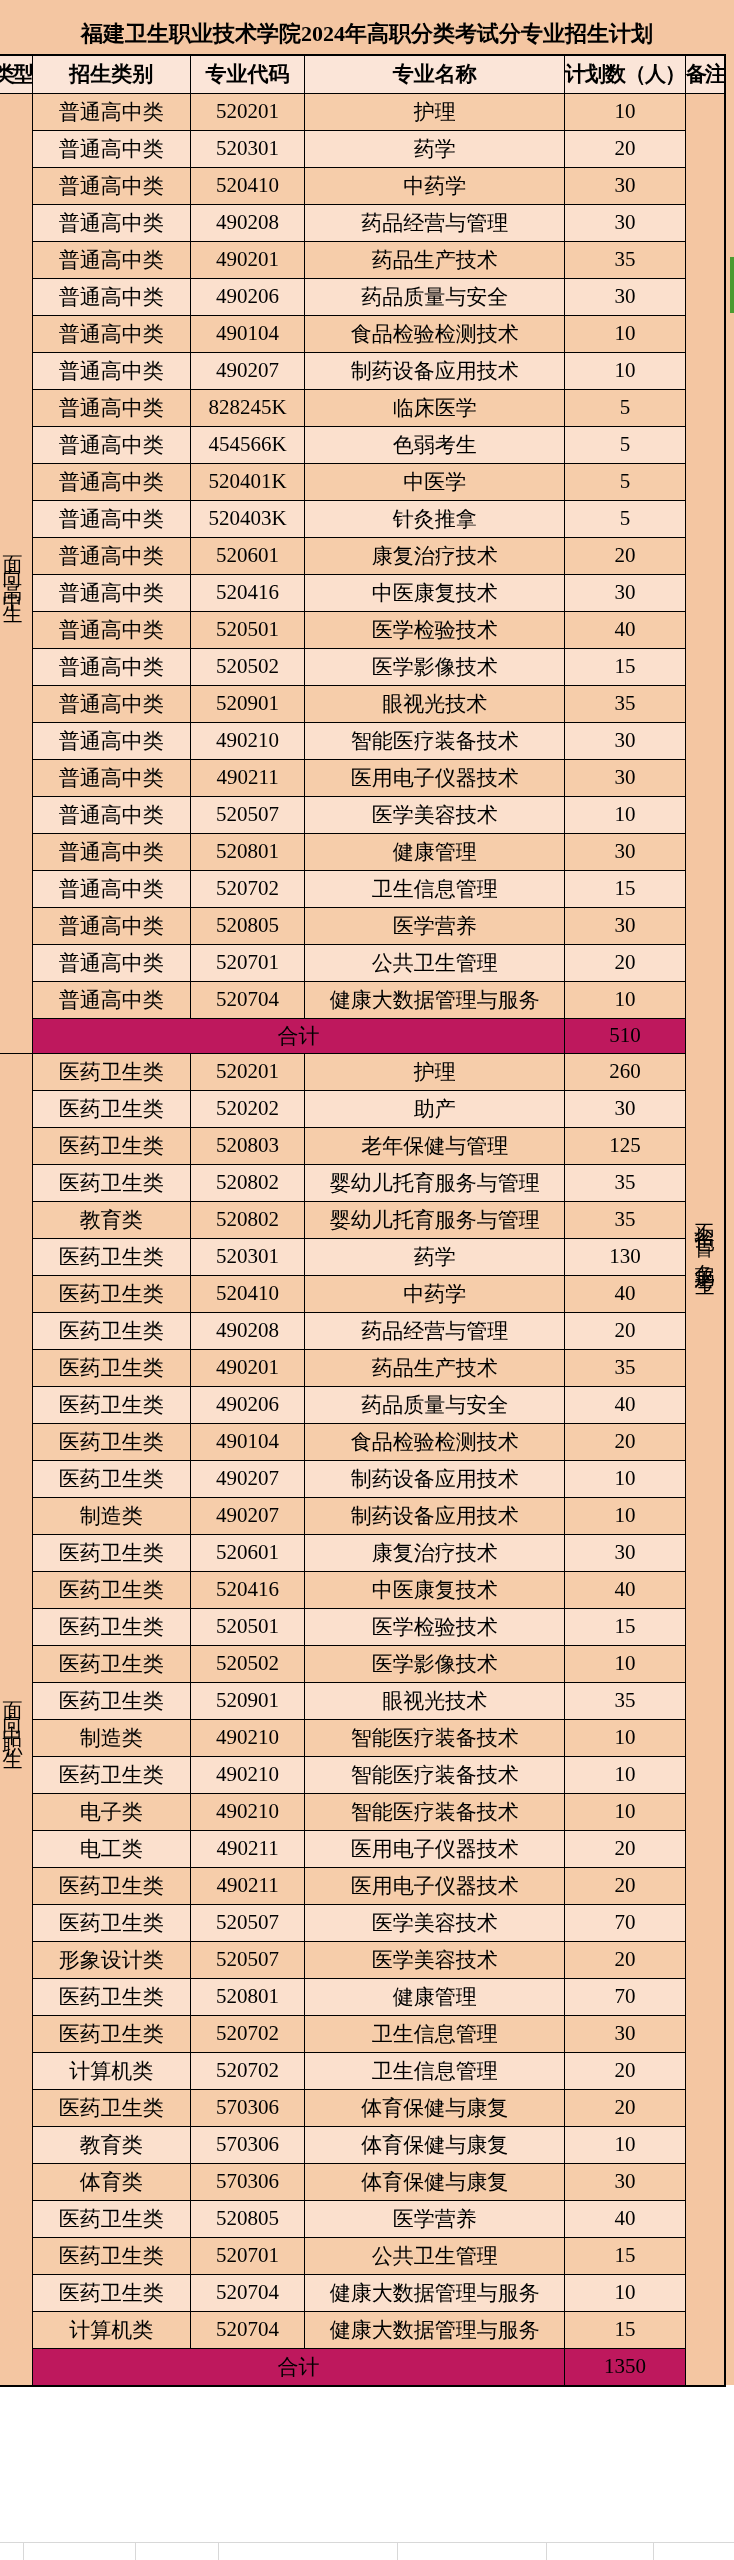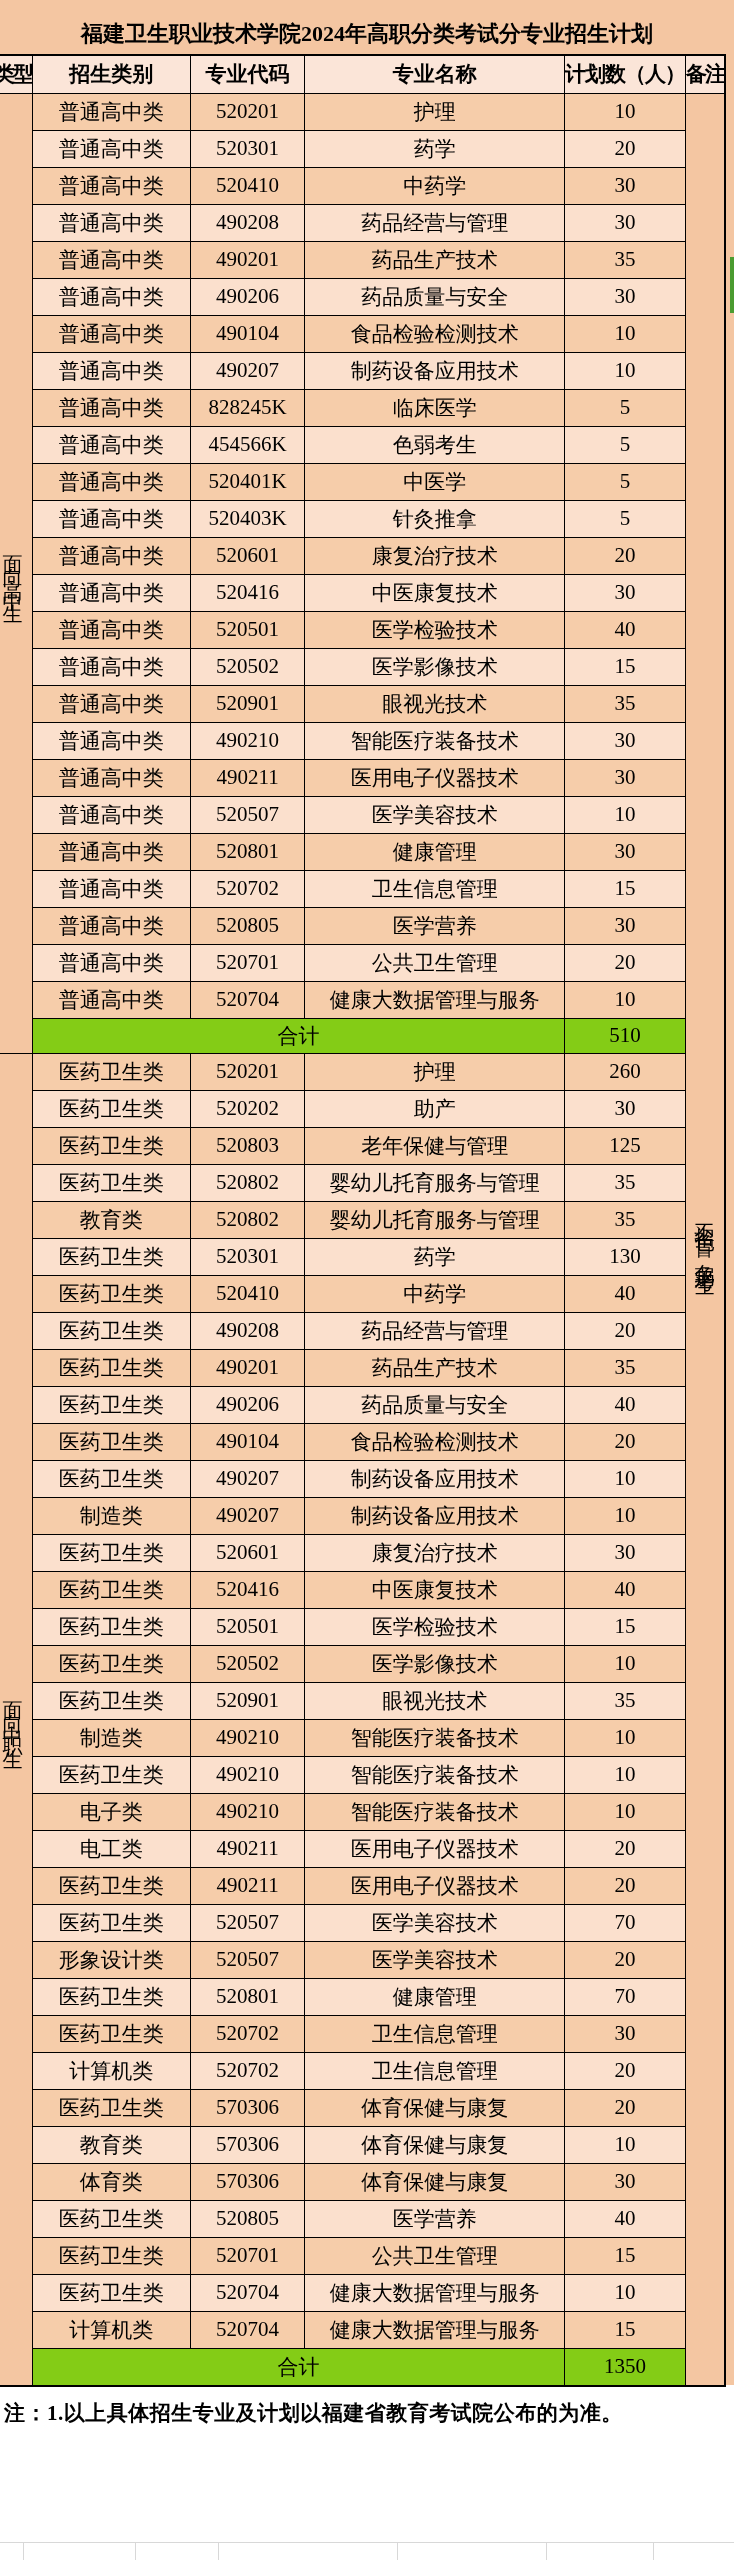--- a/index.html
+++ b/index.html
@@ -24,21 +24,21 @@
     border:1px solid #000;padding:0;text-align:center;vertical-align:middle;
     font-size:21px;overflow:hidden;white-space:nowrap;
   }
   table.plan thead tr{height:38px;}
   table.plan thead th{background:#fbe5d8;font-weight:bold;}
   th.th-type{font-size:20px;letter-spacing:-2px;}
   th.th-count{font-size:19px;letter-spacing:-1px;}
   th.th-note{font-size:19px;letter-spacing:-2px;}
   tr.r-dark td{background:#f6cdaa;}
   tr.r-light td{background:#fbe0cd;}
-  tr.r-total td{background:#84cc16;}
+  tr.r-total td{background:#be185d;}
   tr.r-total.t1{height:35px;}
   tr.r-total.t2{height:38px;}
   tbody tr{height:37px;}
   td.side-cell{background:#f4c6a2 !important;}
   .vtext{
     writing-mode:vertical-rl;display:inline-block;
     font-size:20px;letter-spacing:12px;line-height:20px;
   }
   .vtext.remark{letter-spacing:4px;}
   .green-mark{position:absolute;left:730px;top:257px;width:4px;height:56px;background:#4a9b30;}
@@ -444,21 +444,20 @@
       <tr class="r-total t2">
         <td colspan="3">合计</td>
         <td>1350</td>
       </tr>
     </tbody>
 </table>
 
 <div class="green-mark"></div>
 
 <div class="notes">
-  <p>注：1.以上具体招生专业及计划以福建省教育考试院公布的为准。</p>
 </div>
 
 <div class="bottom-grid">
   <i style="left:23px"></i>
     <i style="left:135px"></i>
     <i style="left:218px"></i>
   <i style="left:397px"></i>
     <i style="left:546px"></i>
     <i style="left:653px"></i>
 </div>

